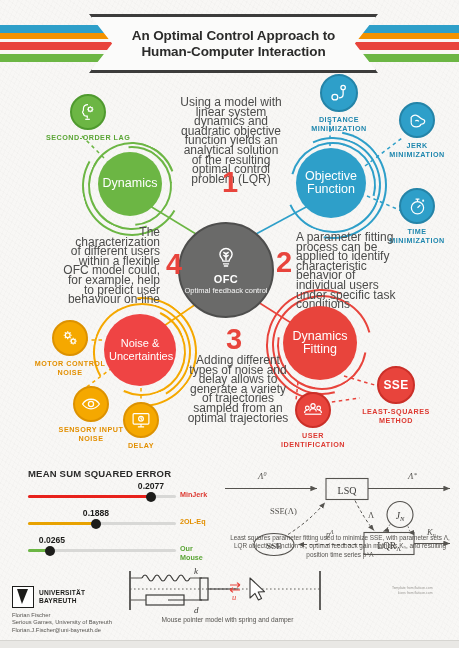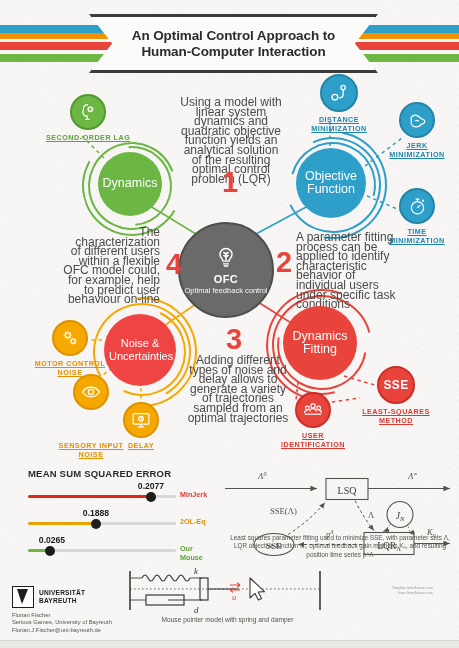--- a/index.html
+++ b/index.html
@@ -81,21 +81,21 @@
   #pf-ring-b{left:266px;top:289px;width:108px;height:108px;
       border:2px solid #e8443c;border-bottom-color:transparent;border-right-color:transparent;transform:rotate(-25deg);}
   #pf-ring-c{left:277px;top:300px;width:86px;height:86px;
       border:2px solid #e8443c;border-top-color:transparent;border-left-color:transparent;transform:rotate(55deg);}
 
   
   .sat{position:absolute;z-index:4;display:flex;flex-direction:column;align-items:center;}
   .sat-circle{border-radius:50%;display:flex;align-items:center;justify-content:center;
      box-sizing:border-box;}
   .sat-label{font-size:7.2px;font-weight:bold;letter-spacing:0.5px;line-height:9px;
-     text-align:center;margin-top:3px;text-transform:uppercase;text-decoration:underline;}
+     text-align:center;margin-top:3px;text-transform:uppercase;}
 
   .c-green{background:#6cb644;border:2px solid #4f9a2e;}
   .c-blue{background:#2e9fc9;border:2px solid #2484a8;}
   .c-orange{background:#f5a800;border:2px solid #dd9200;}
   .c-red{background:#e8443c;border:2px solid #cb2f28;}
   .l-green{color:#5aa535;} .l-blue{color:#1f87ae;} .l-orange{color:#e28f00;} .l-red{color:#dd3a32;}
 
   
   .para{position:absolute;color:#4b4b4a;font-size:12px;line-height:9.6px;z-index:4;}
   .bignum{position:absolute;font-size:29px;font-weight:bold;color:#e8443c;z-index:4;
@@ -279,21 +279,21 @@
       <svg width="22" height="22" viewBox="0 0 24 24" fill="none" stroke="#fff" stroke-width="1.3">
         <circle cx="9.5" cy="9" r="2.6"></circle>
         <path d="M9.5 4.6v1.3M9.5 12.1v1.3M5.1 9h1.3M12.6 9h1.3M6.4 5.9l.9.9M11.7 11.2l.9.9M12.6 5.9l-.9.9M7.3 11.2l-.9.9"></path>
         <circle cx="15.5" cy="15.5" r="2.2"></circle>
         <path d="M15.5 11.8v1M15.5 18.2v1M11.8 15.5h1M18.2 15.5h1M12.9 12.9l.7.7M17.4 17.4l.7.7M18.1 12.9l-.7.7M13.6 17.4l-.7.7"></path>
       </svg>
     </div>
     <div class="sat-label l-orange" style="width:74px;">MOTOR CONTROL NOISE</div>
   </div>
 
-  <div class="sat" style="left:52px;top:374px;gap:28px;">
+  <div class="sat" style="left:52px;top:386px;">
     <div class="sat-circle c-orange" style="width:36px;height:36px;">
       <svg width="22" height="22" viewBox="0 0 24 24" fill="none" stroke="#fff" stroke-width="1.4">
         <path d="M2.8 12s3.4-5.2 9.2-5.2S21.2 12 21.2 12s-3.4 5.2-9.2 5.2S2.8 12 2.8 12z"></path>
         <circle cx="12" cy="12" r="2.8"></circle>
       </svg>
     </div>
     <div class="sat-label l-orange" style="width:78px;">SENSORY INPUT NOISE</div>
   </div>
 
   <div class="sat" style="left:123px;top:402px;">

